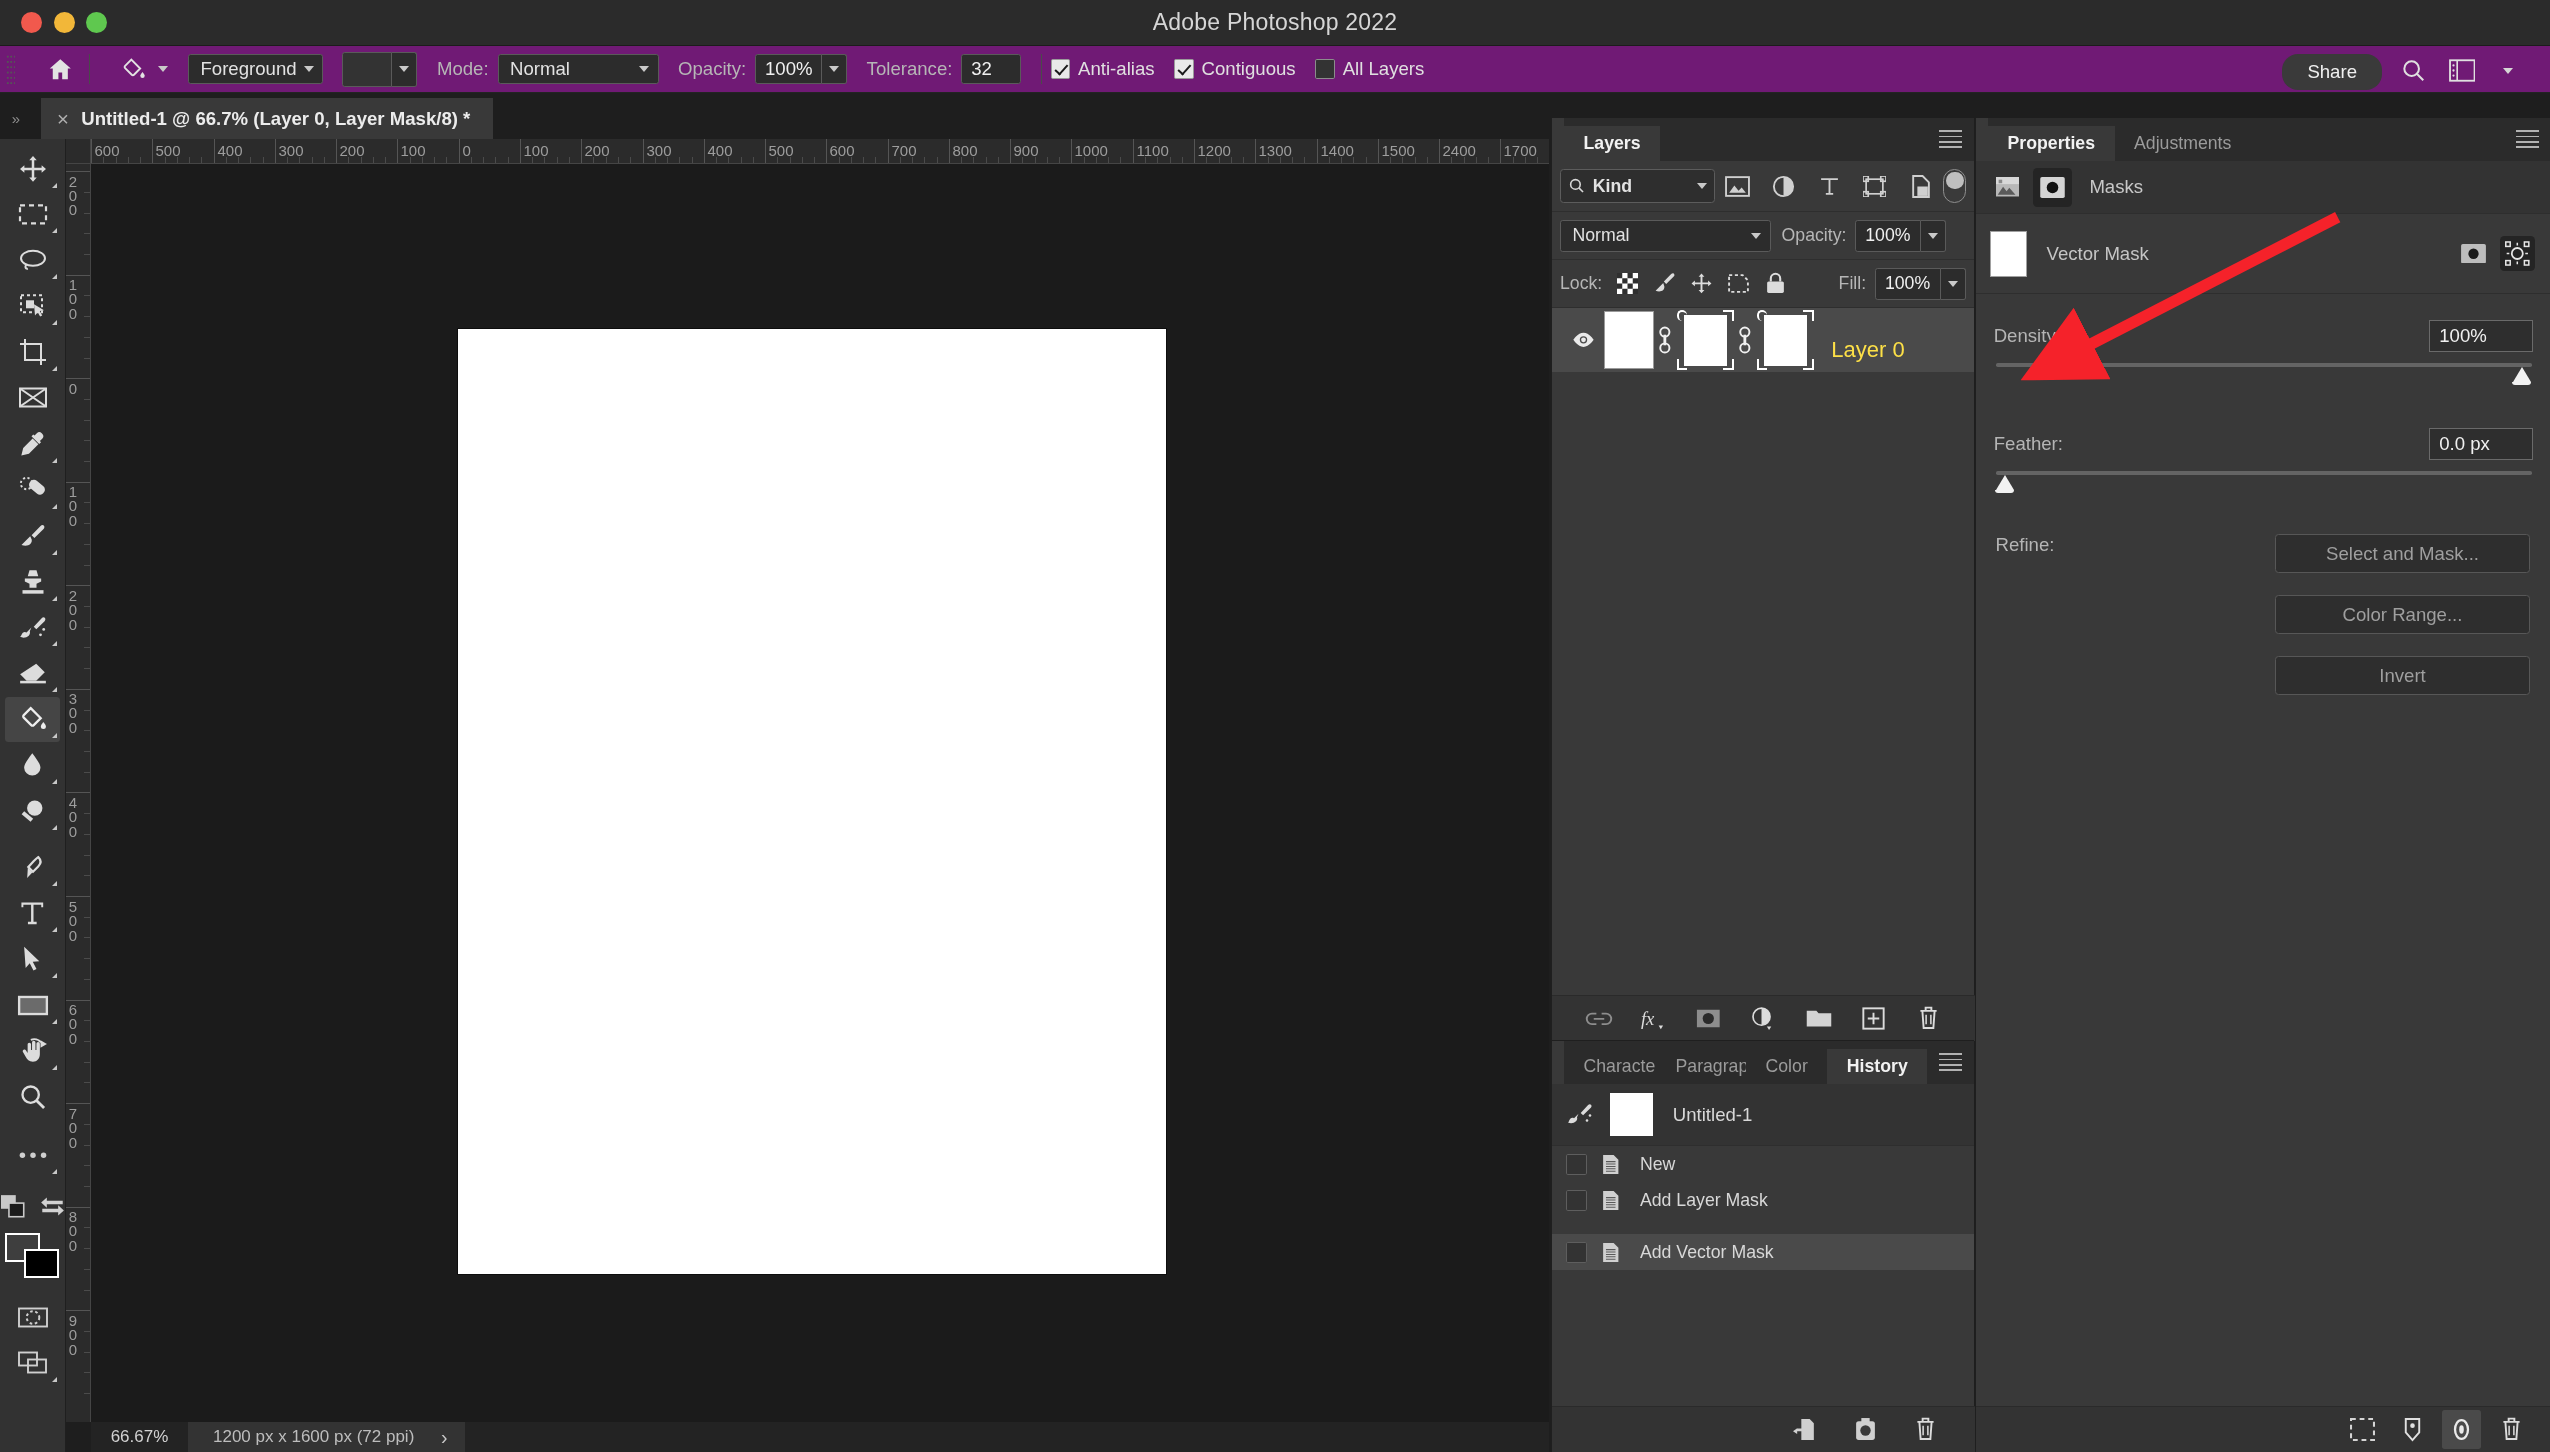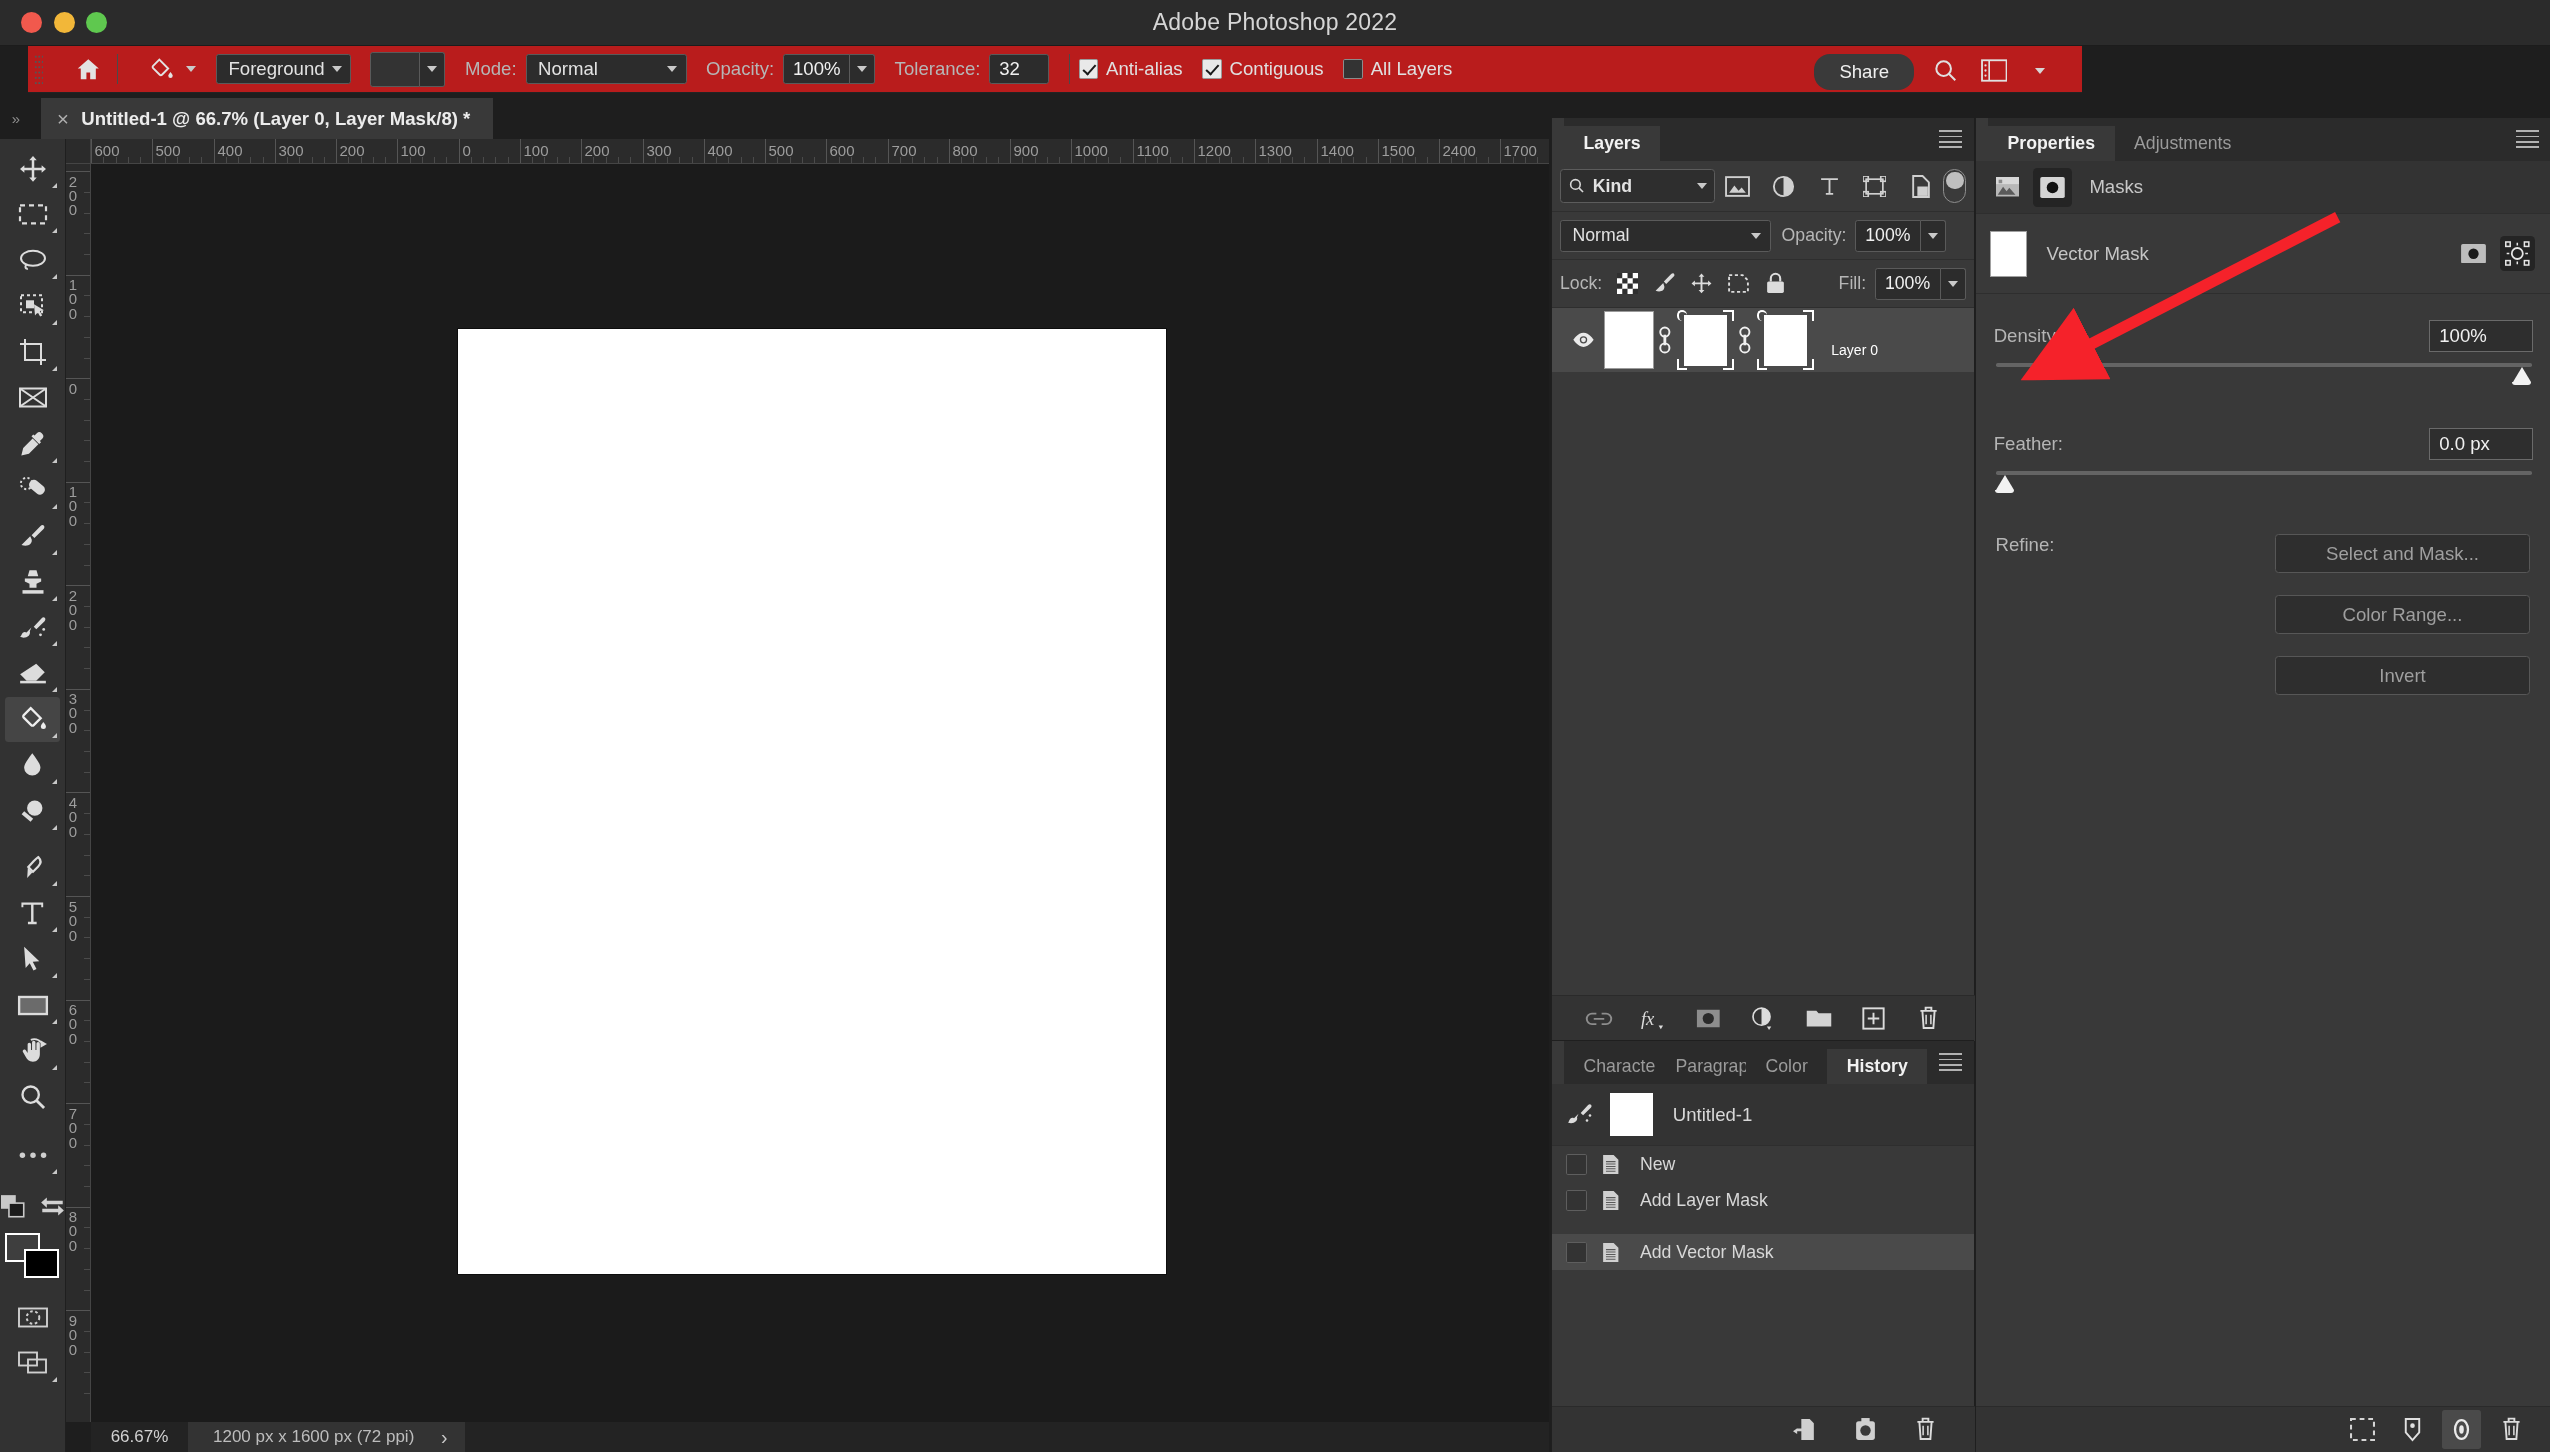--- a/index.html
+++ b/index.html
@@ -23,25 +23,24 @@
   .tl { width: 21px; height: 21px; border-radius: 50%; }
   .tl-r { background: #f1594d; }
   .tl-y { background: #f2b739; }
   .tl-g { background: #5fc84f; }
   #app-title {
     position: absolute; left: 0; right: 0; text-align: center;
     font-size: 23px; color: #d6d6d6; letter-spacing: 0.2px;
   }
   
   #optionsbar {
-    position: absolute; left: 0; top: 46px; width: 2054px; height: 47px;
-    background: #b91c1c;
+    position: absolute; left: 0; top: 46px; width: 2550px; height: 47px;
+    background: #701a75;
     display: flex; align-items: center;
     border-bottom: 0.9px solid #232323;
-    margin-left: 28px;
   }
   .grip {
     width: 8.9px; height: 30px; margin-left: 6.2px; margin-right: 6.2px;
     background-image: radial-gradient(#555 0.9px, transparent 0.9px);
     background-size: 3.5px 5.3px;
   }
   .opt-divider { width: 0.9px; height: 30px; background: #4a4a4a; margin: 0 8.9px; }
   .home-icon { width: 39px; height: 39px; display:flex; align-items:center; justify-content:center; margin-left: 19.5px;}
   .tool-preset { display: flex; align-items: center; margin-left: 16px; }
   .tp-icon { width: 37px; height: 37px; display:flex; align-items:center;justify-content:center;}
@@ -178,21 +177,21 @@
   .eye-cell { width:41px; display:flex; align-items:center;justify-content:center;}
   .thumb { width:50px; height:58px; background:#fff; border:0.9px solid #9a9a9a; }
   .link-ico { width:23px; display:flex;align-items:center;justify-content:center;}
   .mask-thumb { width:57px;height:60px;position:relative;display:flex;align-items:center;justify-content:center;}
   .mask-thumb .inner{width:43px;height:51px;background:#fff;}
   .mask-thumb .c{position:absolute;width:10.6px;height:10.6px;border:2.7px solid #fff;}
   .mask-thumb .c.tl{left:0;top:0;border-right:none;border-bottom:none;}
   .mask-thumb .c.tr{right:0;top:0;border-left:none;border-bottom:none;}
   .mask-thumb .c.bl{left:0;bottom:0;border-right:none;border-top:none;}
   .mask-thumb .c.br{right:0;bottom:0;border-left:none;border-top:none;}
-  .layer-name { font-size:14px; color:#ffffff; margin-left:17.7px;margin-top:19px;}
+  .layer-name { font-size:22px; color:#fde047; margin-left:17.7px;margin-top:19px;}
   #layers-bottom {
     position:absolute; bottom:0; left:0; width:423px; height:46px;
     background:#333333; display:flex;align-items:center;justify-content:center; gap:25px;
     border-top:0.9px solid #2a2a2a;
   }
   .lb-ico { width:30px;height:30px;display:flex;align-items:center;justify-content:center;position:relative;}
 
   
   #history-panel {
     position:absolute; left:1551px; top:1040px; width:423px; height:412px;

